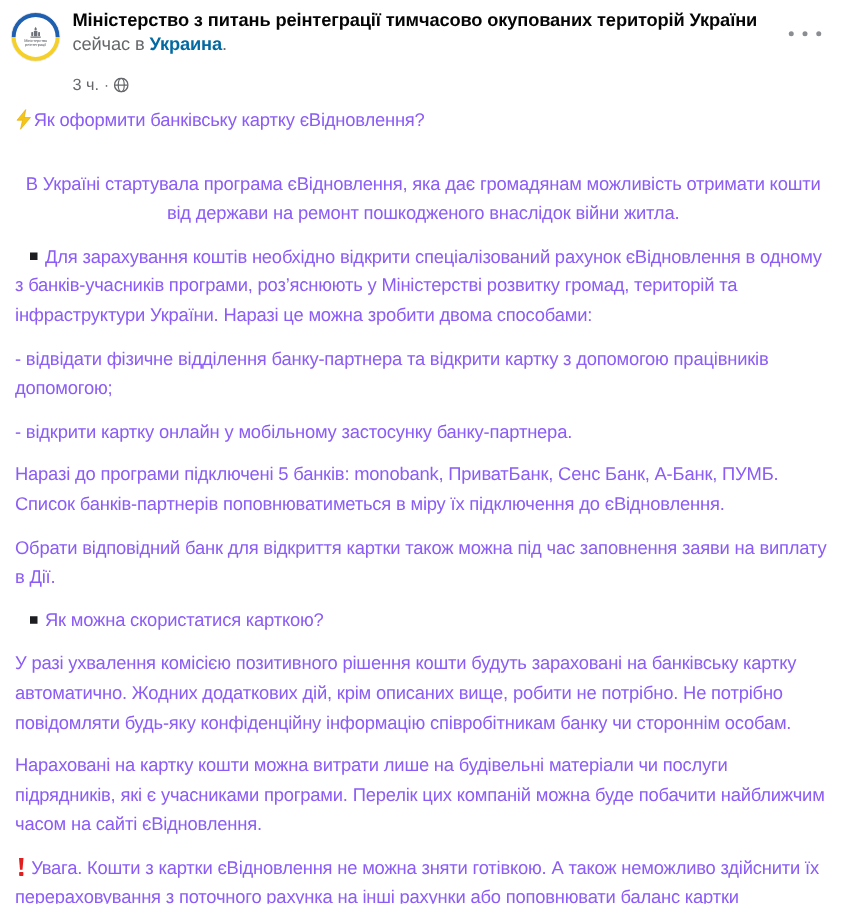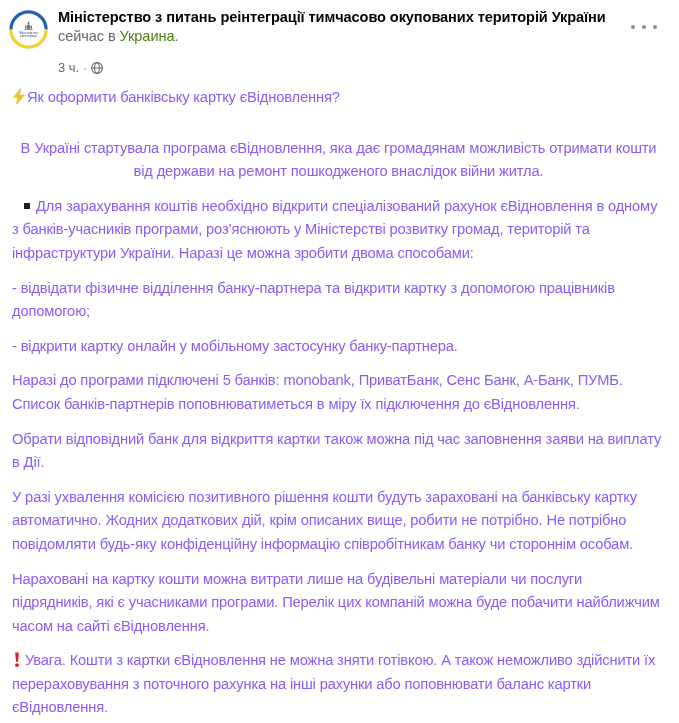--- a/index.html
+++ b/index.html
@@ -60,22 +60,22 @@
     white-space: nowrap;
   }
   .location-line {
     font-size: 14.6px;
     line-height: 19px;
     color: #65676b;
     letter-spacing: -0.1px;
     margin-top: 0px;
   }
   .location-line .place {
-    color: #4d7c0f;
-    font-weight: normal;
+    color: #0369a1;
+    font-weight: bold;
   }
   .meta-line {
     font-size: 13px;
     line-height: 18px;
     color: #65676b;
     display: flex;
     align-items: center;
     gap: 4px;
     margin-top: 13px;
   }
@@ -230,20 +230,21 @@
     <p class="para"><span class="sq-bullet"></span><span>Для зарахування коштів необхідно відкрити спеціалізований рахунок єВідновлення в одному з банків-учасників програми, роз’яснюють у Міністерстві розвитку громад, територій та інфраструктури України. Наразі це можна зробити двома способами:</span></p>
 
     <p class="para">- відвідати фізичне відділення банку-партнера та відкрити картку з допомогою працівників допомогою;</p>
 
     <p class="para">- відкрити картку онлайн у мобільному застосунку банку-партнера.</p>
 
     <p class="para">Наразі до програми підключені 5 банків: monobank, ПриватБанк, Сенс Банк, А-Банк, ПУМБ. Список банків-партнерів поповнюватиметься в міру їх підключення до єВідновлення.</p>
 
     <p class="para">Обрати відповідний банк для відкриття картки також можна під час заповнення заяви на виплату в Дії.</p>
 
+    <p class="para"><span class="sq-bullet"></span><span>Як можна скористатися карткою?</span></p>
 
     <p class="para">У разі ухвалення комісією позитивного рішення кошти будуть зараховані на банківську картку автоматично. Жодних додаткових дій, крім описаних вище, робити не потрібно. Не потрібно повідомляти будь-яку конфіденційну інформацію співробітникам банку чи стороннім особам.</p>
 
     <p class="para">Нараховані на картку кошти можна витрати лише на будівельні матеріали чи послуги підрядників, які є учасниками програми. Перелік цих компаній можна буде побачити найближчим часом на сайті єВідновлення.</p>
 
     <p class="para"><span class="emoji-bang"><svg viewBox="0 0 10 17" xmlns="http://www.w3.org/2000/svg" aria-hidden="true">
             <path d="M3.2 1.4 h3.6 l-0.8 9.4 h-2.0 z" fill="#e02020"></path>
             <rect x="3.3" y="12.6" width="3.4" height="3.2" rx="0.6" fill="#e02020"></rect>
           </svg></span><span>Увага. Кошти з картки єВідновлення не можна зняти готівкою. А також неможливо здійснити їх перераховування з поточного рахунка на інші рахунки або поповнювати баланс картки єВідновлення.</span></p>
 

